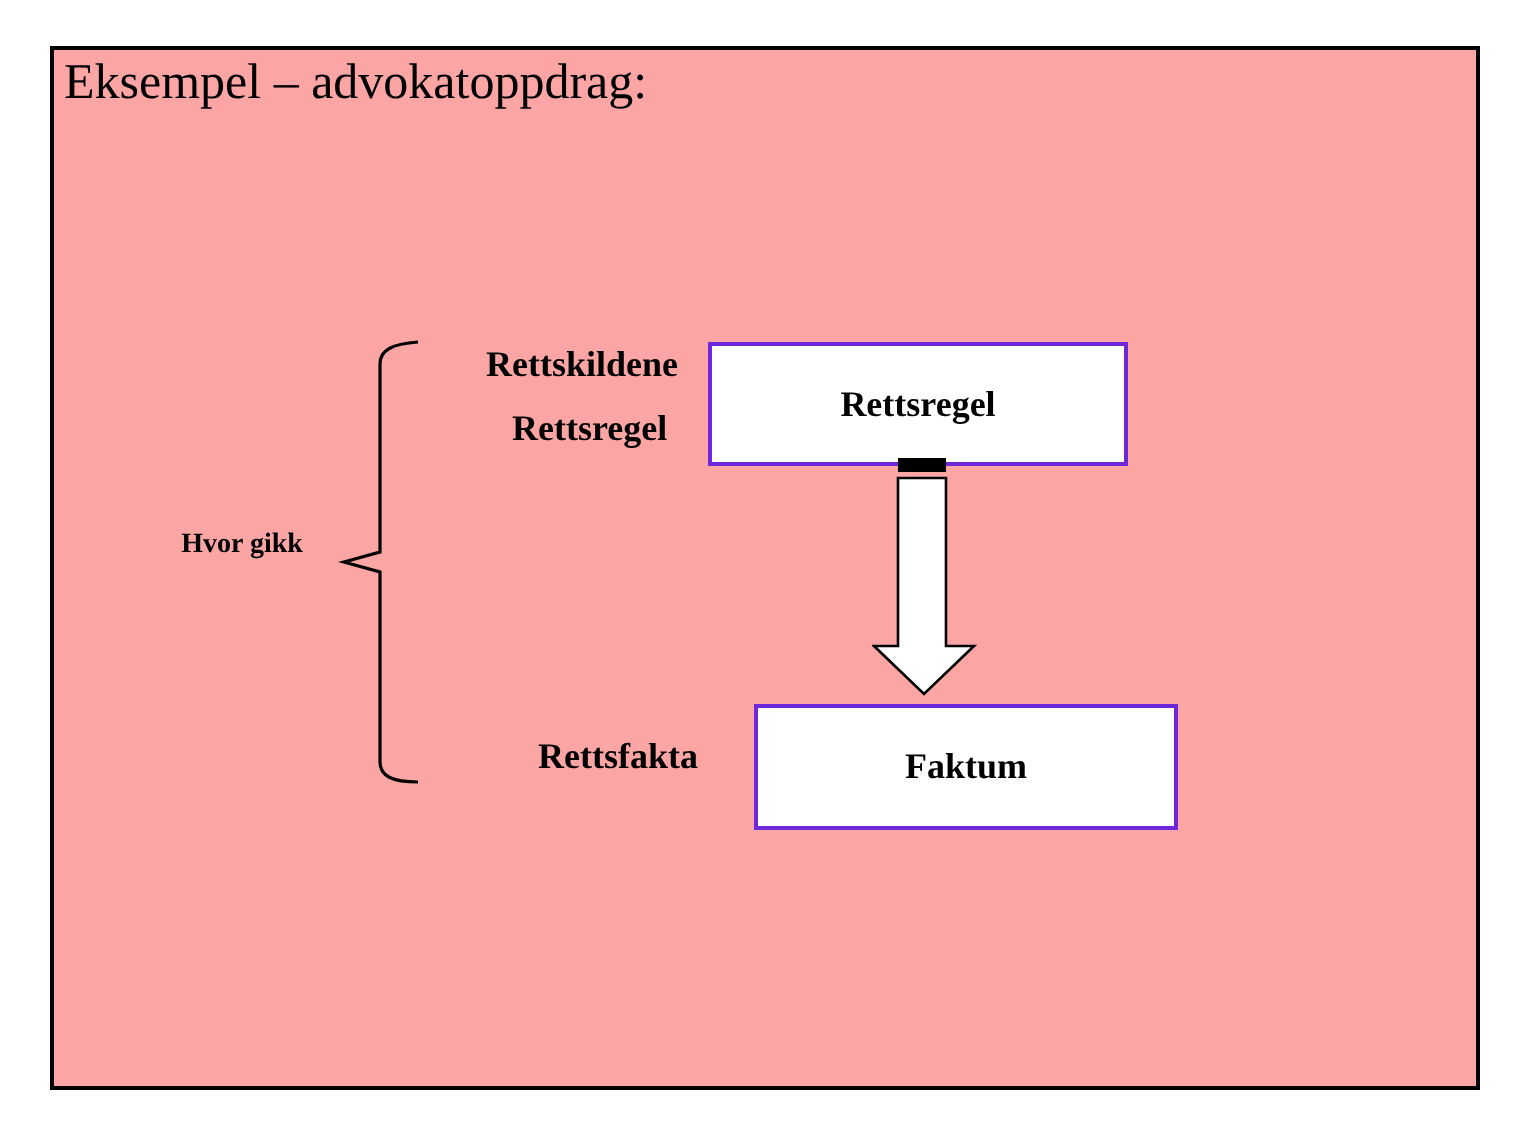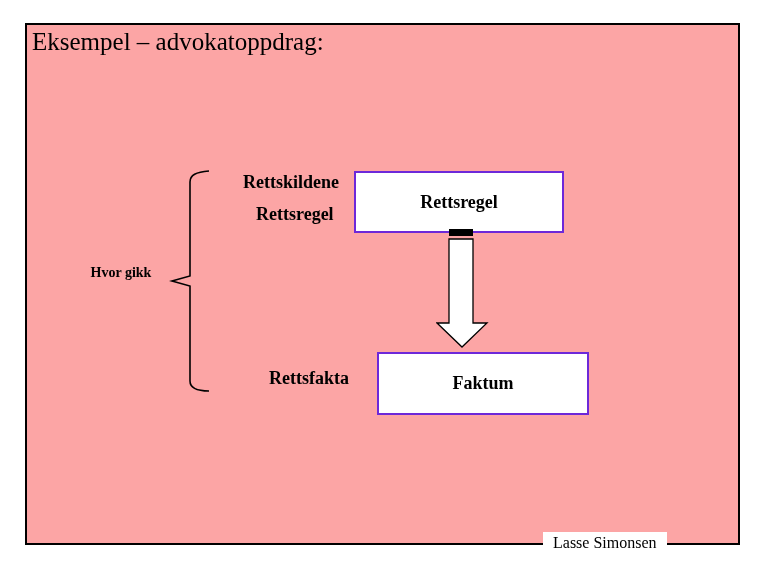--- a/index.html
+++ b/index.html
@@ -118,16 +118,15 @@
       <rect x="13" y="0" width="24" height="7" fill="#000000"></rect>
       <path d="M 13,10 L 37,10 L 37,94 L 51,94 L 26,118 L 1,94 L 13,94 Z" fill="#ffffff" stroke="#000000" stroke-width="1.3"></path>
     </svg>
 
     <div class="lbl" style="left:242px; top:343px;">Rettsfakta</div>
 
     <div class="shape-box box-fact">
       <span>Faktum</span>
     </div>
 
-    <div class="footer">Lasse Simonsen</div>
 
   </div>
 </div>
 
 </body></html>

